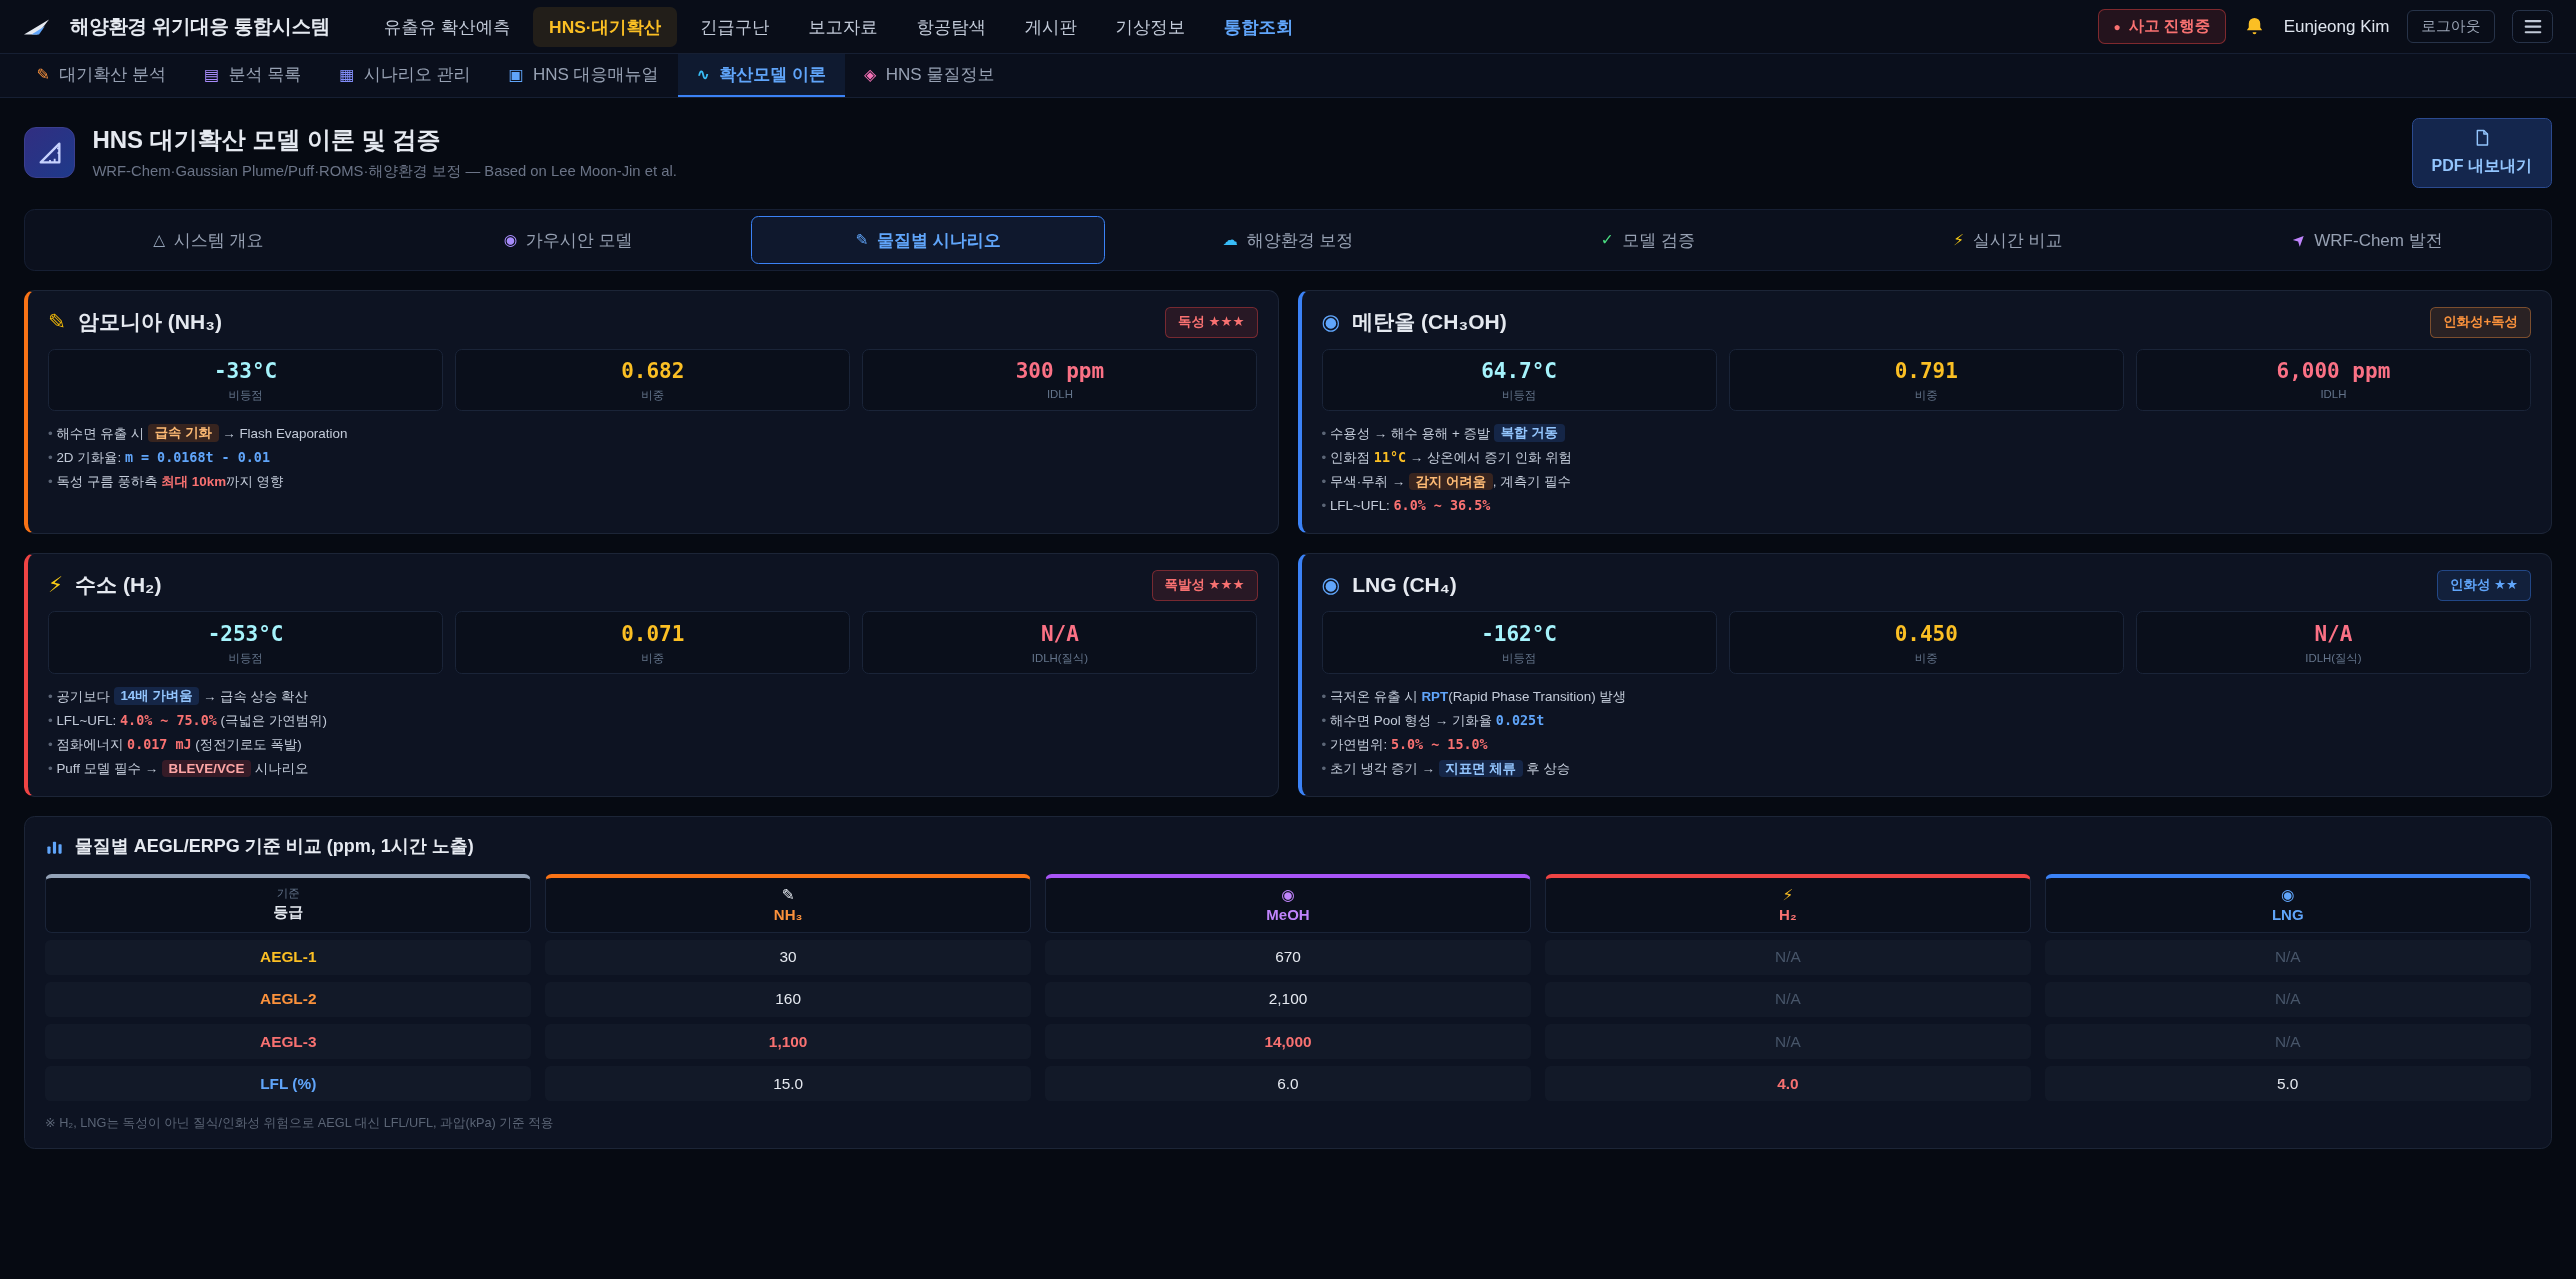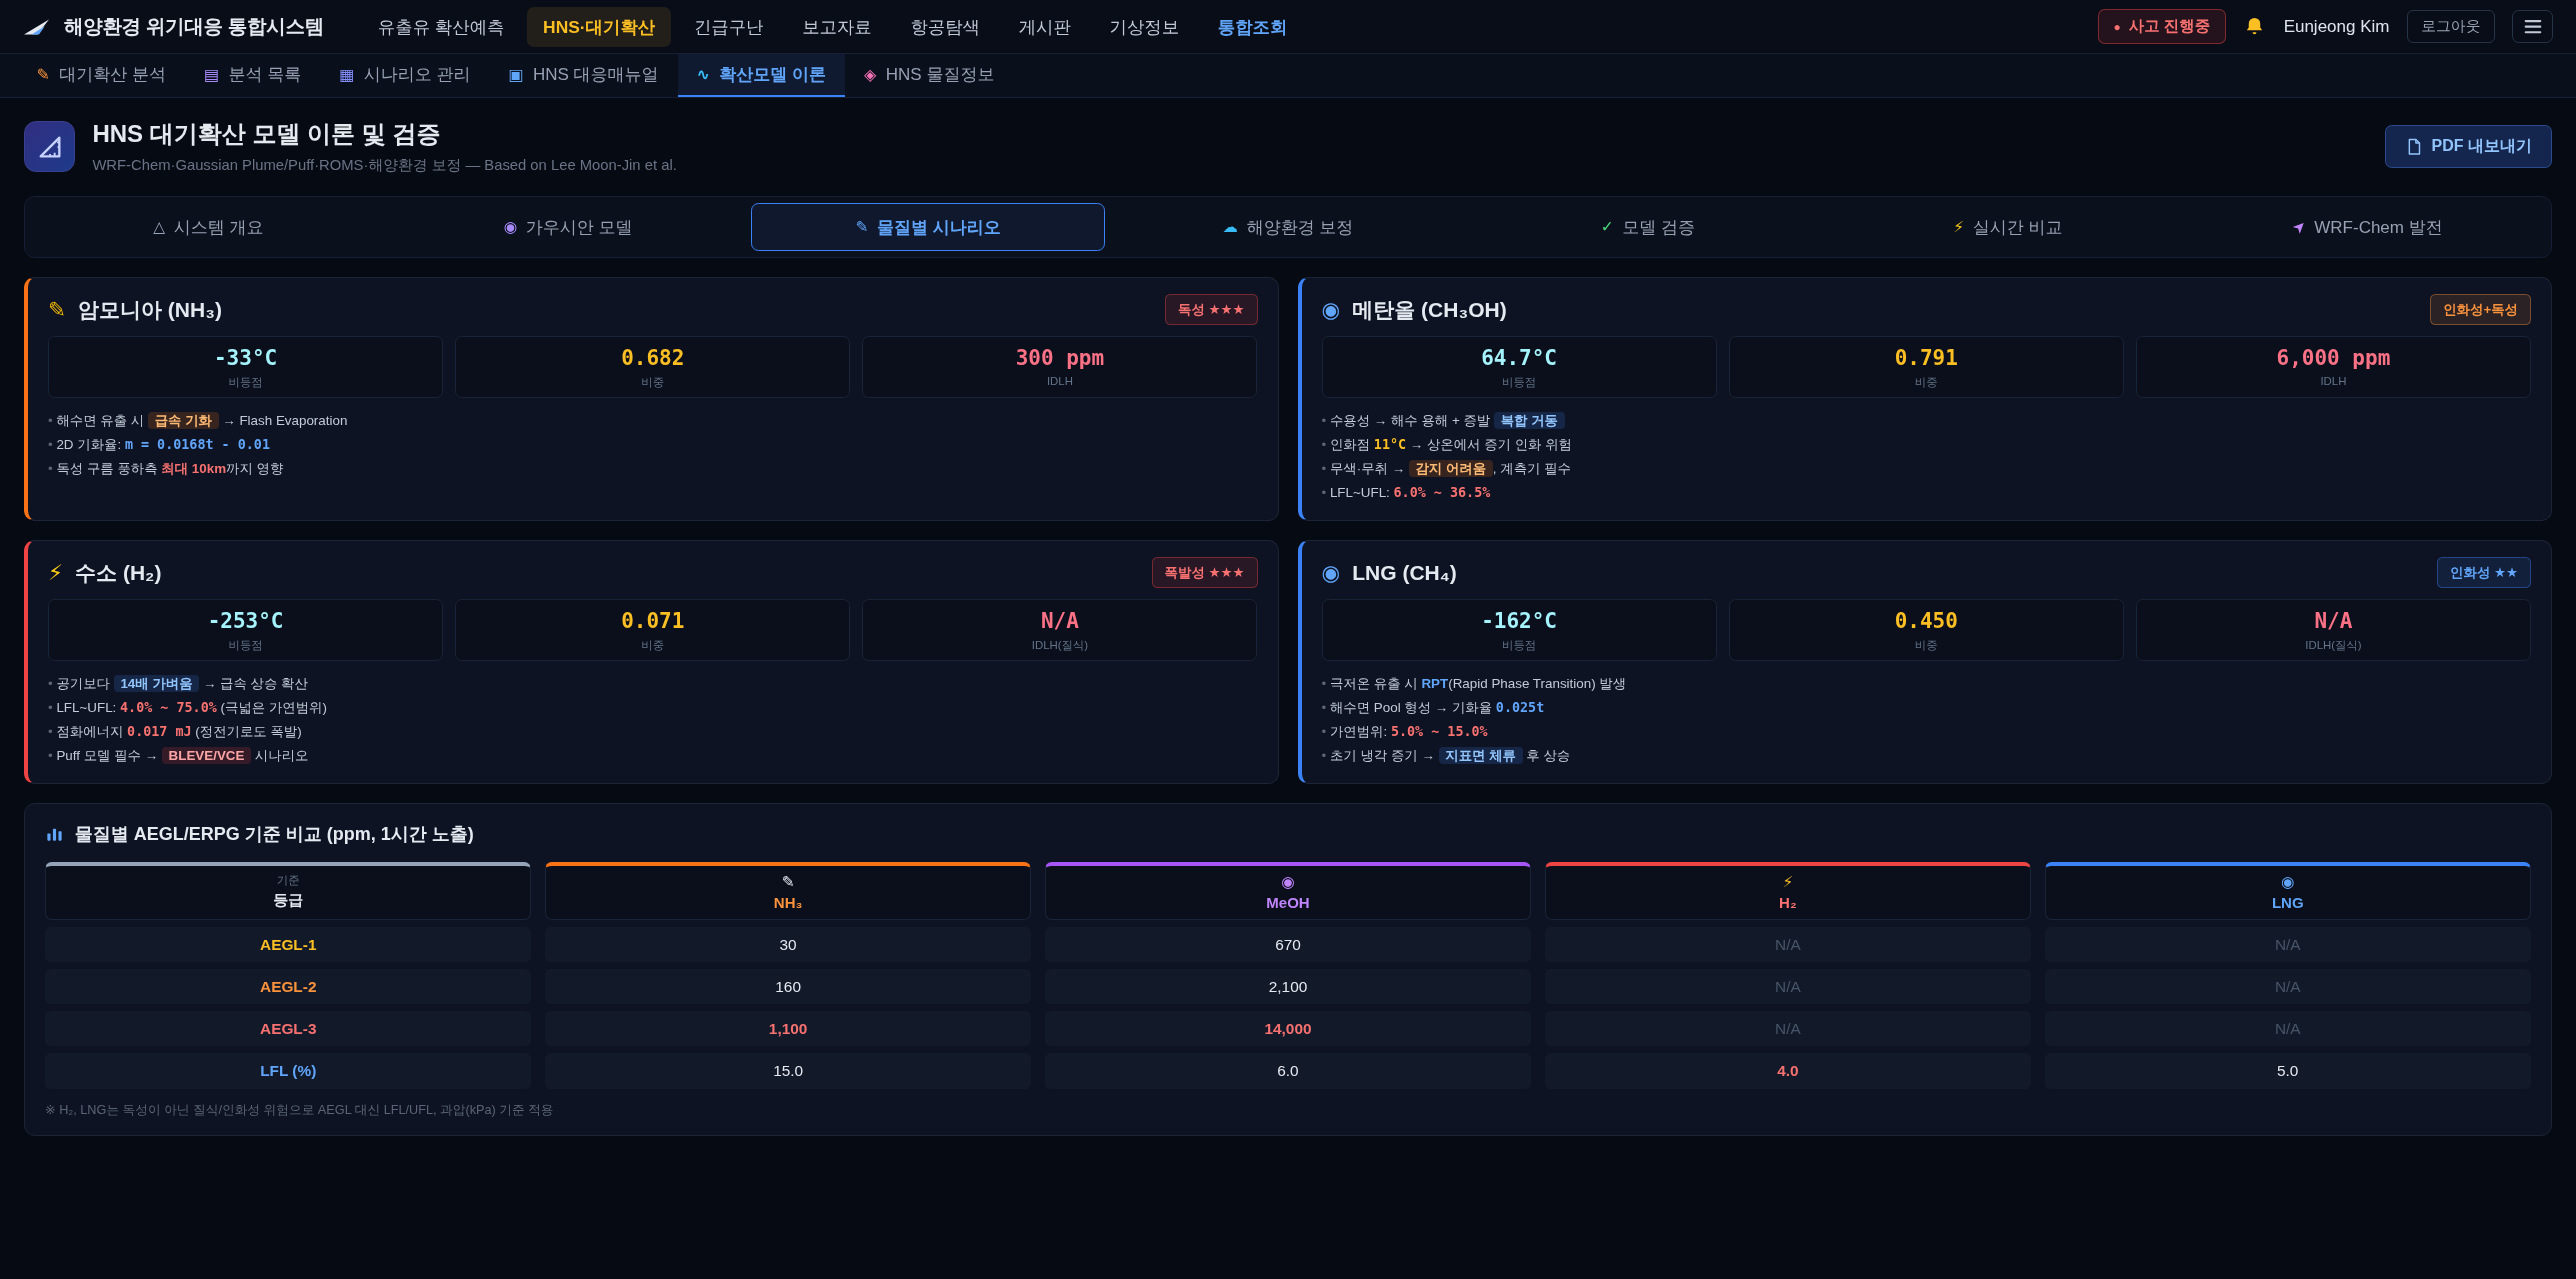--- a/index.html
+++ b/index.html
@@ -9,21 +9,21 @@
     font-family:"Liberation Sans","DejaVu Sans",sans-serif;
     color:#e5e9f0; font-size:16px;
   }
   .mono { font-family:"DejaVu Sans Mono",monospace; }
 
   
   .topnav {
     height:54px; display:flex; align-items:center; padding:0 23px;
     background:#090d18; border-bottom:1.3px solid #161f33;
   }
-  .brand { display:flex; align-items:center; gap:14px; cursor:pointer; }
+  .brand { display:flex; align-items:center; gap:20px; cursor:pointer; }
   .brand-title { font-size:19.5px; font-weight:700; letter-spacing:-0.3px; }
   .nav-items { display:flex; align-items:center; gap:6.7px; margin-left:38px; }
   .nav-item {
     font-size:17.4px; color:#c2cad8; padding:8px 16px; border-radius:6.7px;
     cursor:pointer; white-space:nowrap;
   }
   .nav-item.active { color:#fbbf24; font-weight:700; background:rgba(251,191,36,.10); }
   .nav-item.accent { color:#60a5fa; font-weight:700; }
   .topnav-right { margin-left:auto; display:flex; align-items:center; gap:17.4px; }
   .incident-badge {
@@ -64,21 +64,21 @@
     background:linear-gradient(135deg,#312e81,#1e3a8a);
     display:flex; align-items:center; justify-content:center;
     border:1.3px solid #3b3f8f;
   }
   .page-title { font-size:24px; font-weight:700; }
   .page-subtitle { font-size:14.8px; color:#6b7487; margin-top:6px; }
   .pdf-btn {
     margin-left:auto; display:flex; align-items:center; gap:9.4px;
     font-size:16px; font-weight:600; color:#93c5fd; cursor:pointer;
     background:#142档; background:#14264d; border:1.3px solid #2b4a8f;
-    border-radius:6.7px; padding:10px 19px;
+    border-radius:6.7px; padding:10px 19px;flex-direction:column;
   }
 
   
   .pillbar {
     margin:6.7px 24px 0; display:flex; gap:5.4px; padding:6px;
     background:#0b101d; border:1.3px solid #161f33; border-radius:10.7px;
   }
   .pill {
     flex:1; display:flex; align-items:center; justify-content:center; gap:8.7px;
     font-size:17px; color:#97a1b3; padding:11.4px 0; border-radius:7.4px;

